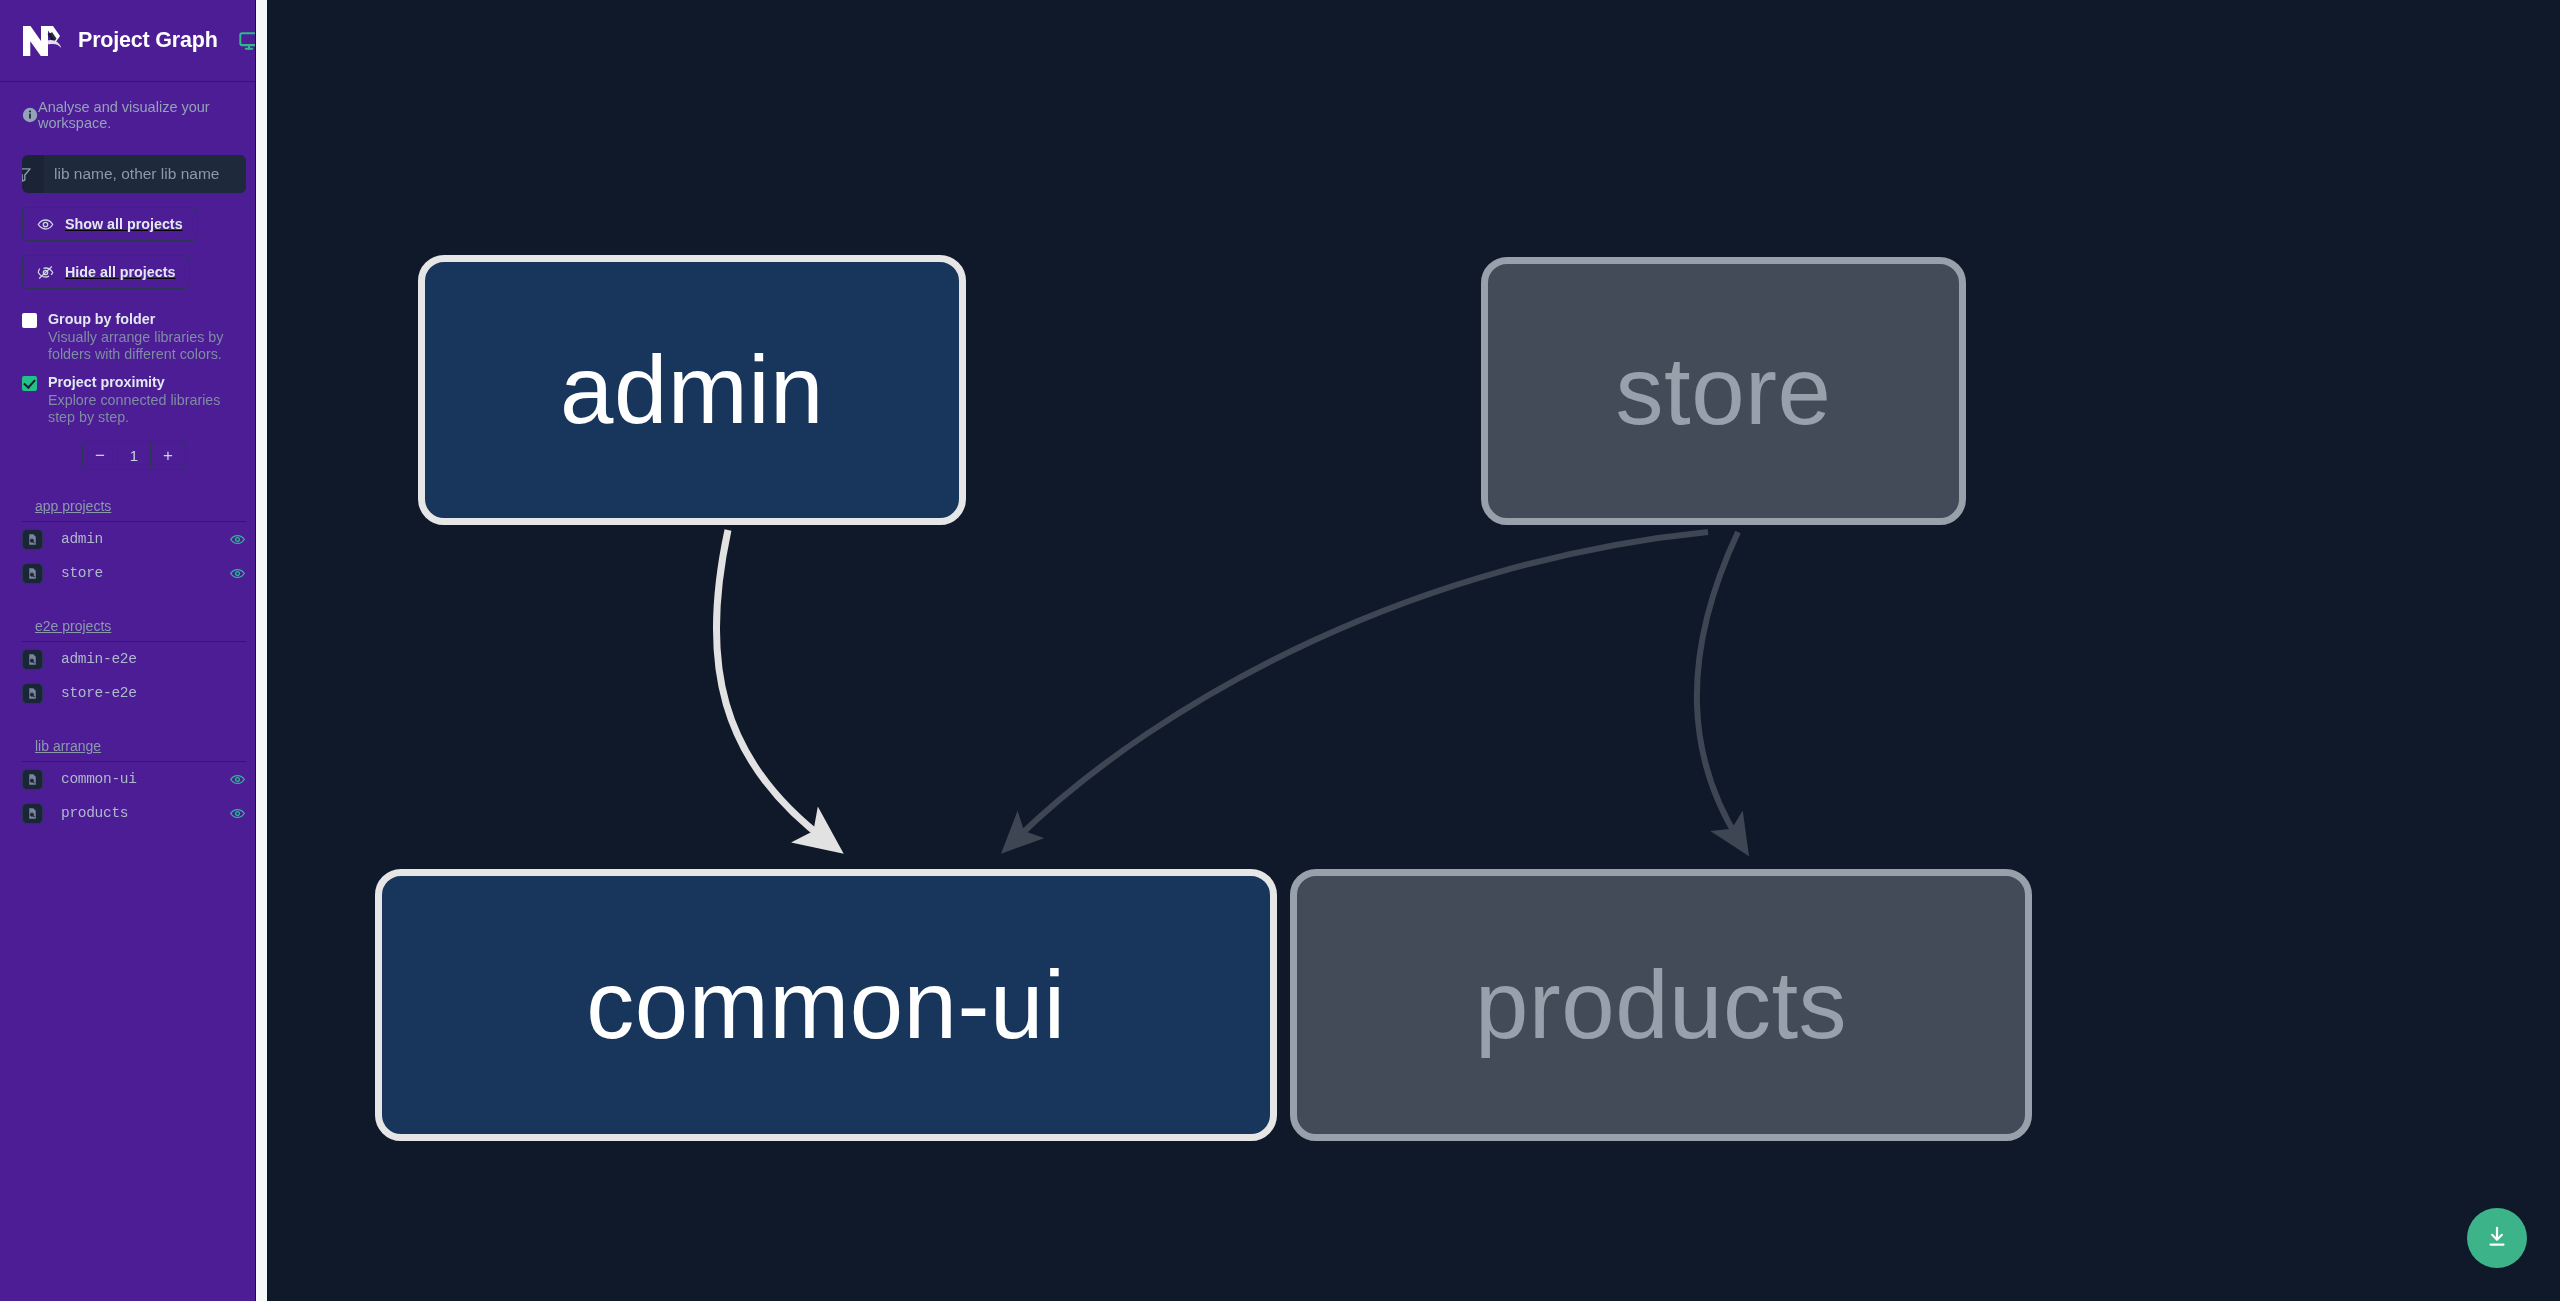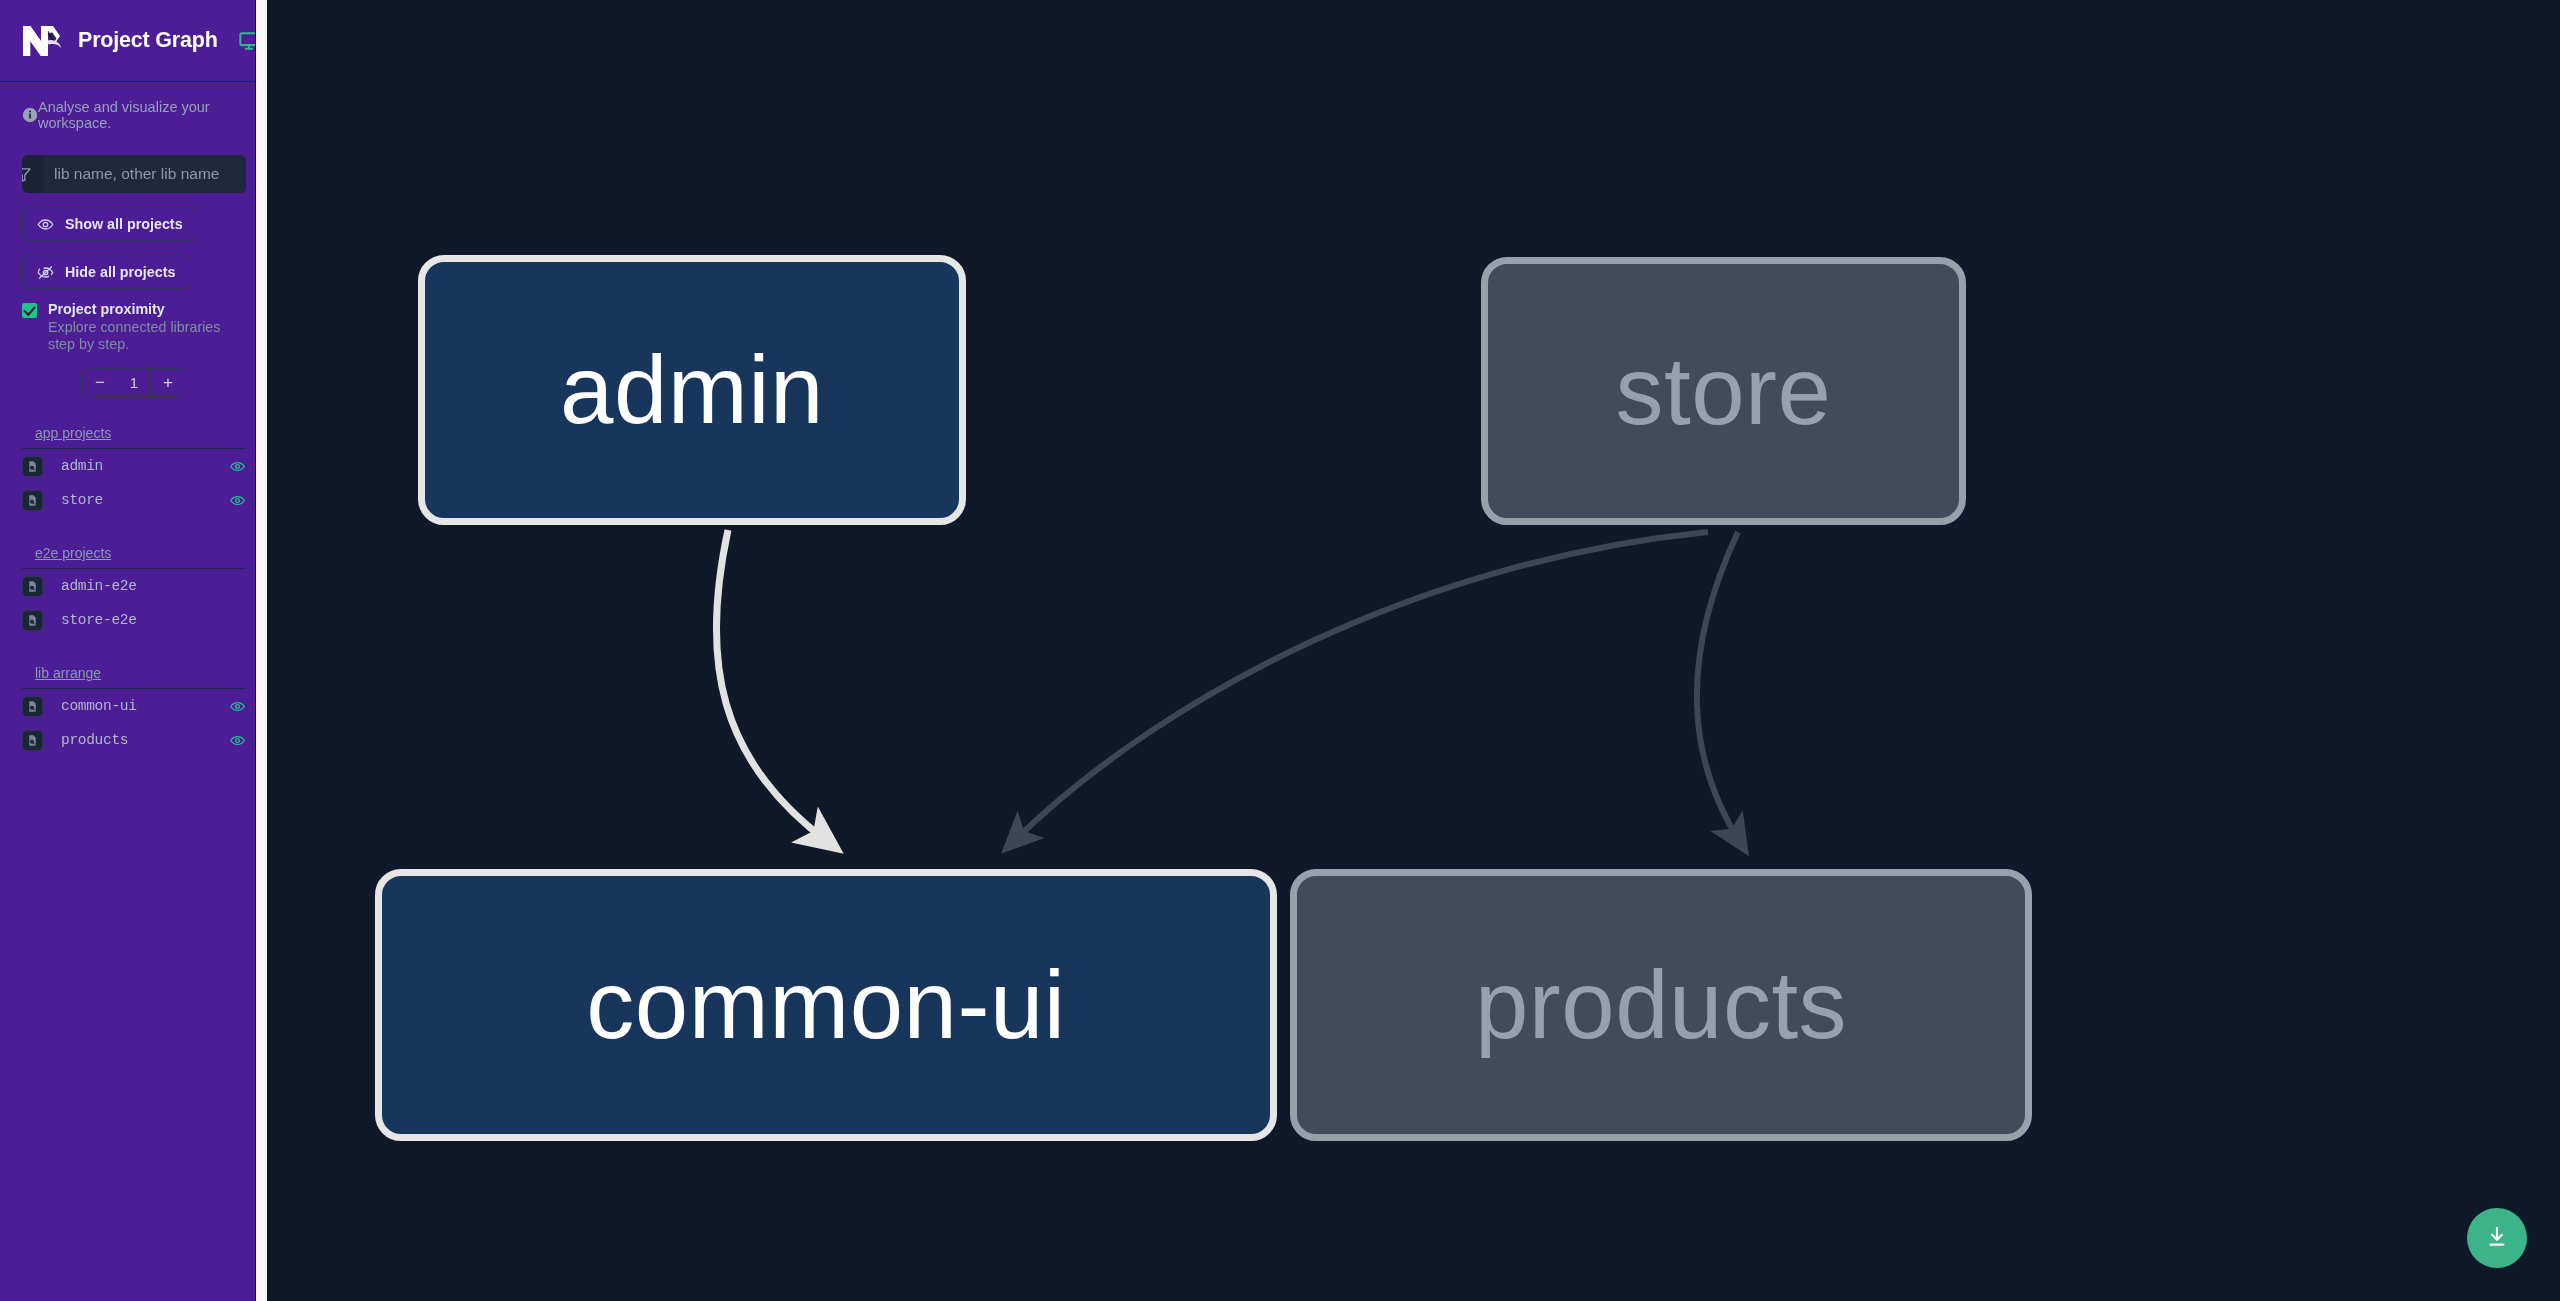--- a/index.html
+++ b/index.html
@@ -81,20 +81,21 @@
 
   .btn {
     margin: 14px 22px 0 22px;
     height: 34px;
     border: 1px solid #2b3750;
     border-radius: 6px;
     background: transparent;
     display: flex; align-items: center;
     gap: 11px; padding: 0 14px;
     cursor: pointer;
+    text-decoration: underline;
   }
   .btn-label { color: #e2e8f0; font-size: 14.3px; font-weight: 700; }
   .btn-ico { width: 17px; height: 17px; flex: 0 0 17px; }
 
   .stepper {
     margin: 16px 22px 0 22px;
     display: flex; justify-content: center;
   }
   .stepper-inner {
     display: flex; height: 29px;
@@ -250,20 +251,27 @@
         <svg viewBox="0 0 20 20" width="17" height="17" fill="none" stroke="#cbd5e1" stroke-width="1.5">
           <path d="M3.3 5.4C2.1 6.9 1.5 8.6 1.5 10c0 0 3.1 5.3 8.5 5.3 1.6 0 3-.45 4.2-1.1"></path>
           <path d="M16.6 12.8c1.3-1.5 1.9-2.8 1.9-2.8S15.4 4.7 10 4.7c-.9 0-1.7.15-2.4.4"></path>
           <circle cx="10" cy="10" r="2.6"></circle>
           <line x1="2.5" y1="17" x2="17.5" y2="3"></line>
         </svg>
       </span>
       <span class="btn-label">Hide all projects</span>
     </button>
 
+    <div class="chk-row" style="padding-top:22px">
+      <span class="chk-box white"></span>
+      <span class="chk-text">
+        <span class="chk-label" style="display:block">Group by folder</span>
+        <span class="chk-desc" style="display:block">Visually arrange libraries by folders with different colors.</span>
+      </span>
+    </div>
 
     <div class="chk-row" style="padding-top:12px">
       <span class="chk-box green"></span>
       <span class="chk-text">
         <span class="chk-label" style="display:block">Project proximity</span>
         <span class="chk-desc" style="display:block">Explore connected libraries step by step.</span>
       </span>
     </div>
 
     <div class="stepper">

